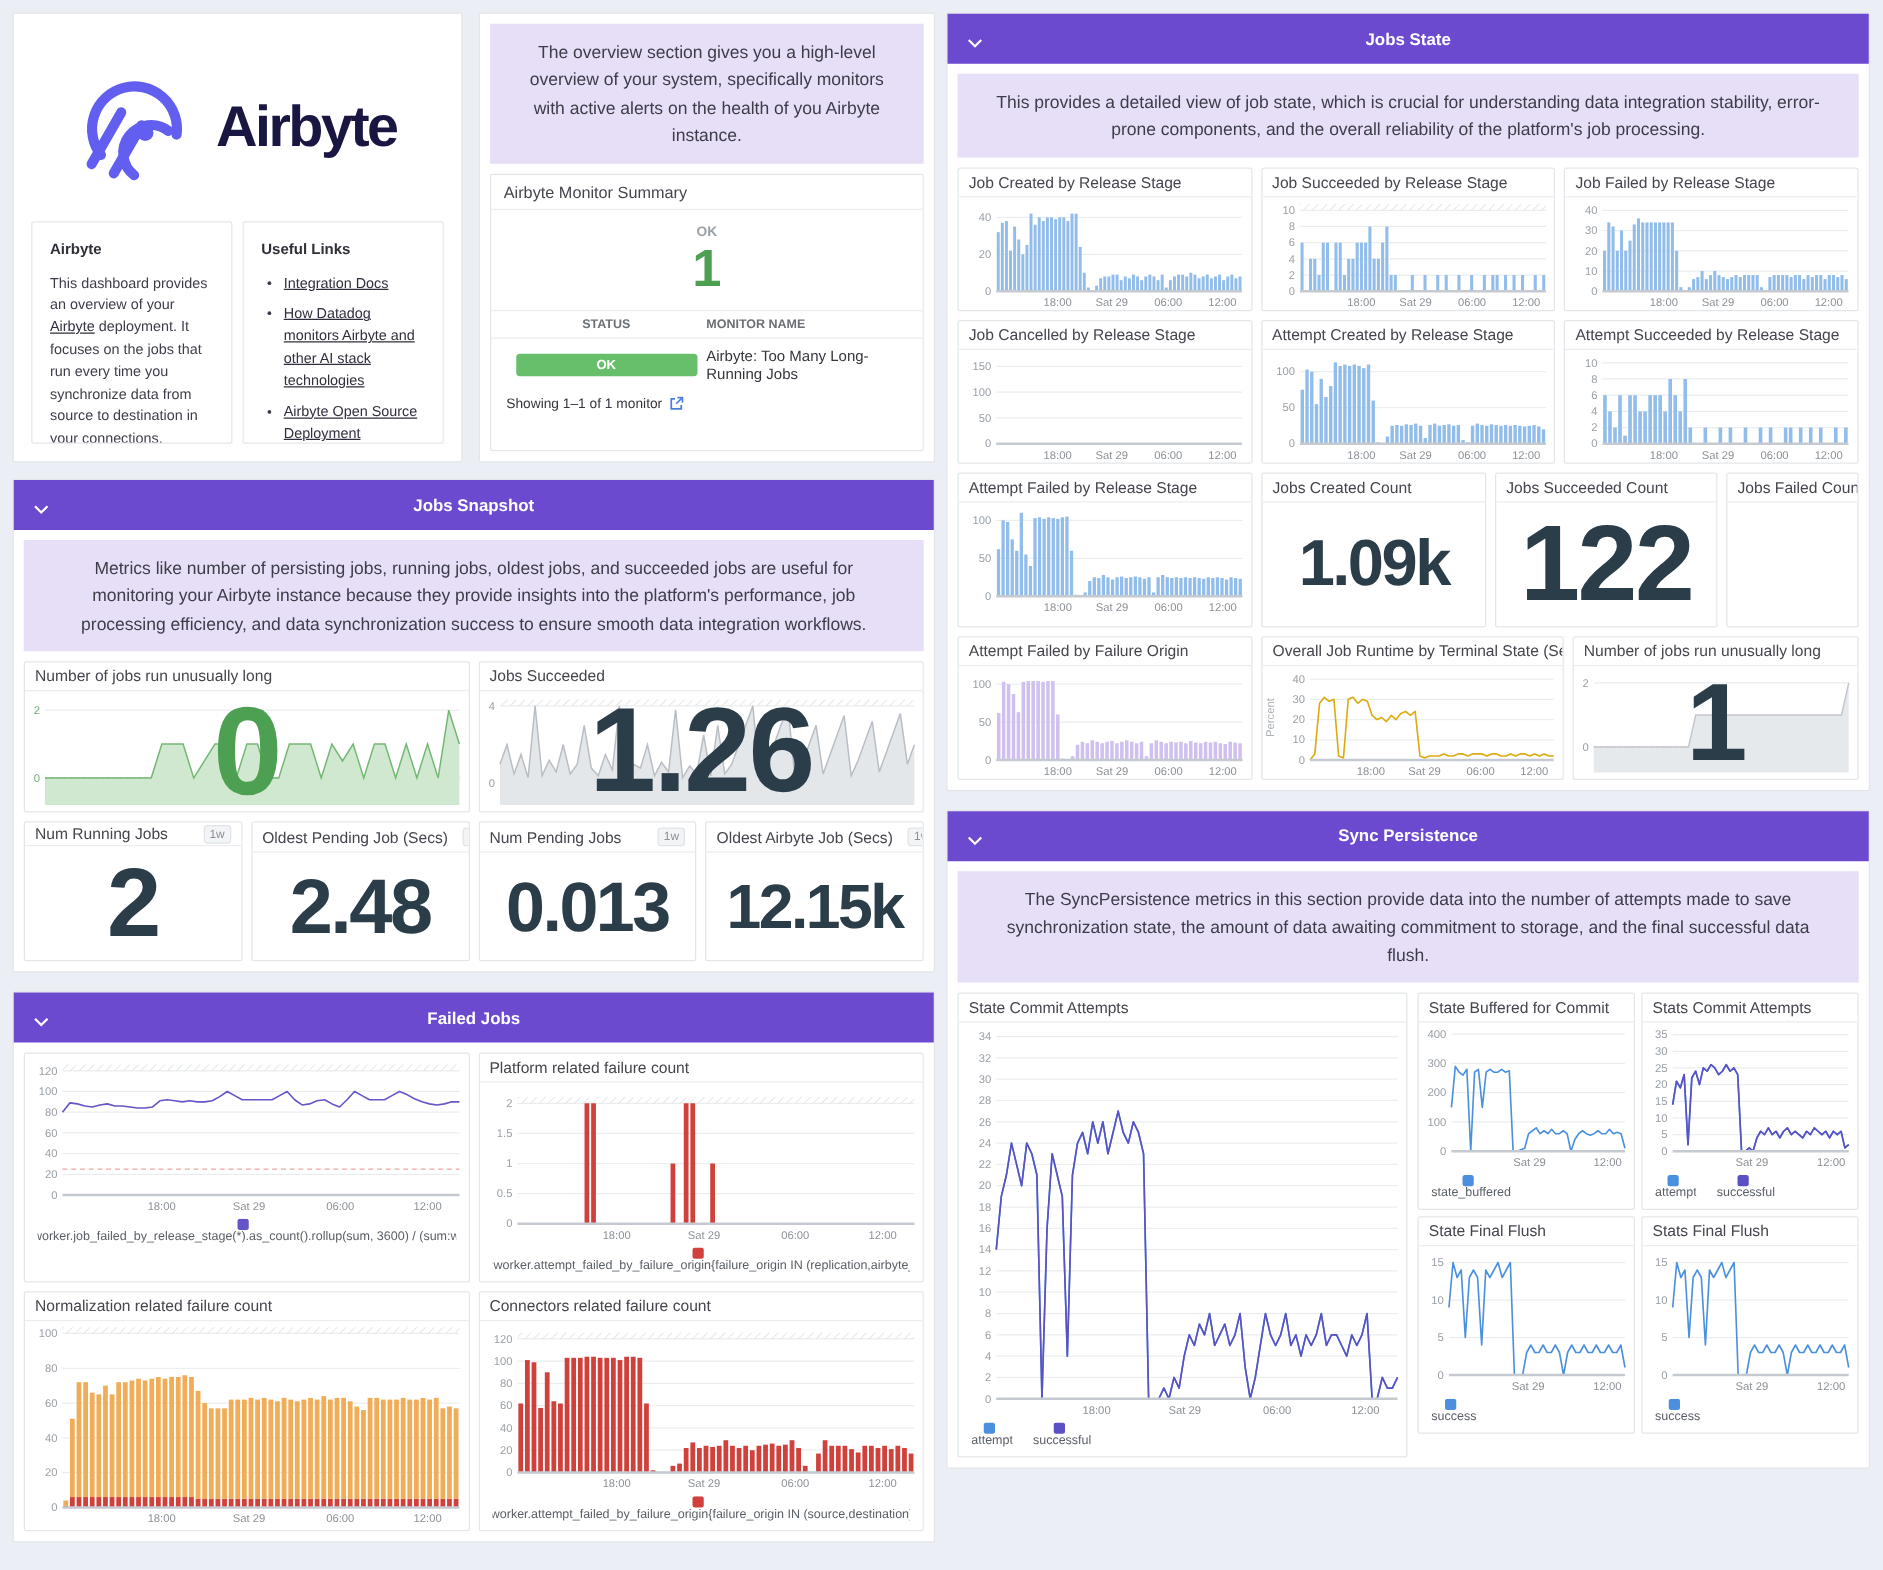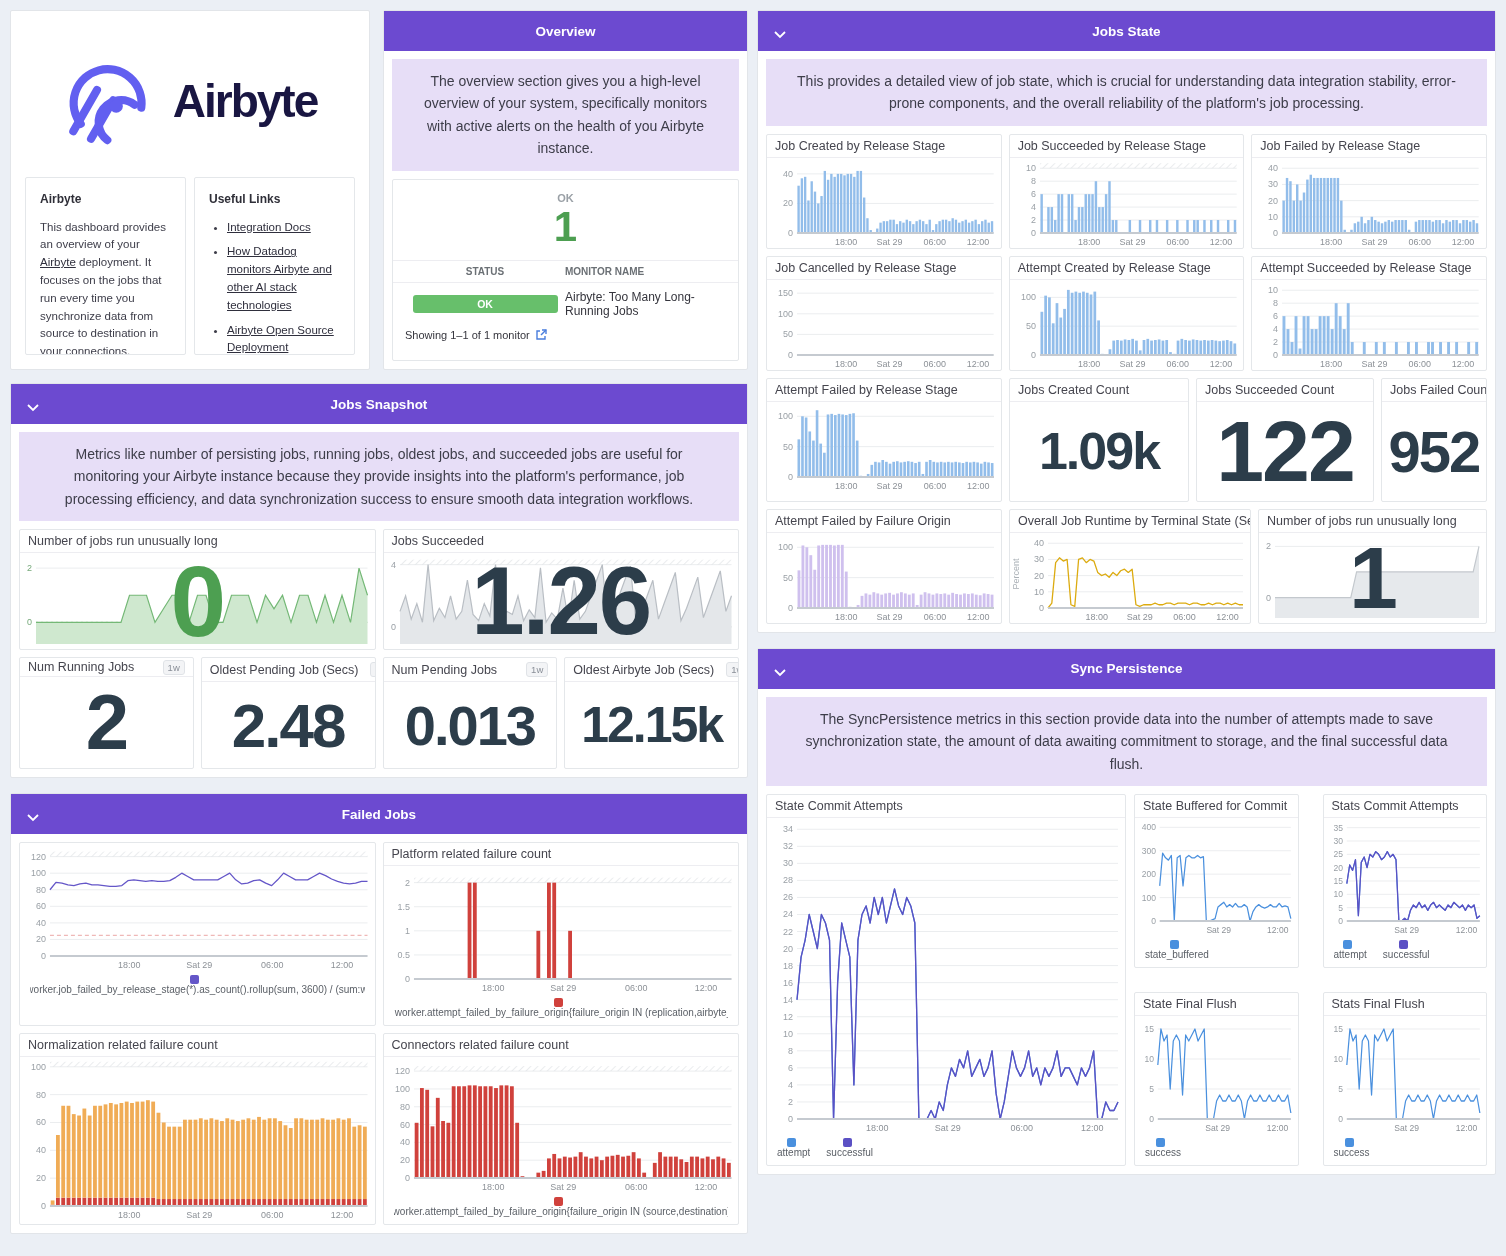--- a/index.html
+++ b/index.html
@@ -64,21 +64,21 @@
   .mw-table-head { display:grid; grid-template-columns:160px 1fr; font-size:10px; font-weight:bold; color:#6b7075; padding:5px 12px; border-top:1px solid #ededf1; border-bottom:1px solid #ededf1; }
   .mw-table-head div:first-child { text-align:center; }
   .mw-row { display:grid; grid-template-columns:160px 1fr; align-items:center; padding:7px 12px; font-size:12px; color:#35353d; }
   .pill-ok { background:#67bf6b; color:#fff; font-weight:bold; font-size:10.5px; text-align:center; border-radius:3px; padding:3px 0; width:145px; margin:0 auto; cursor:pointer; }
   .mw-showing { font-size:11px; color:#35353d; padding:4px 12px; display:flex; align-items:center; gap:5px; }
   .ext-link { cursor:pointer; display:inline-flex; }
 
   .section-card { margin-bottom:15px; }
   .sync-flex { display:flex; gap:8px; }
   .sync-main { width:360px; flex:none; display:flex; flex-direction:column; }
-  .sync-grid { flex:1; display:grid; grid-template-columns:1fr 1fr; gap:24px; align-content:start; }
+  .sync-grid { flex:1; display:grid; grid-template-columns:1fr 1fr; gap:5px; align-content:start; }
 </style>
 </head>
 <body>
 
 <div class="page">
 
   <div class="col-left">
     <div class="row-top">
 
       <div class="card logo-card">
@@ -104,26 +104,24 @@
             <ul>
               <li><a>Integration Docs</a></li>
               <li><a>How Datadog monitors Airbyte and other AI stack technologies</a></li>
               <li><a>Airbyte Open Source Deployment</a></li>
             </ul>
           </div>
         </div>
       </div>
 
       <div class="card overview-card">
-        <div class="section-header">
-          <span>Overview</span>
-        </div>
         <div class="section-body" style="flex:1;">
           <div class="note">The overview section gives you a high-level overview of your system, specifically monitors with active alerts on the health of you Airbyte instance.</div>
           <div class="monitor-widget">
+            <div class="mw-title">Airbyte Monitor Summary</div>
             <div class="mw-ok-label">OK</div>
             <div class="mw-ok-count">1</div>
             <div class="mw-table-head">
               <div>STATUS</div>
               <div>MONITOR NAME</div>
             </div>
             <div class="mw-row">
               <div>
                   <div class="pill-ok">OK</div>
                 </div>
@@ -1026,21 +1024,20 @@
           <div class="widget">
             <div class="widget-title">Jobs Created Count</div>
             <div class="bignum" style="font-size:52px;">1.09k</div>
           </div>
           <div class="widget">
             <div class="widget-title">Jobs Succeeded Count</div>
             <div class="bignum" style="font-size:86px;">122</div>
           </div>
           <div class="widget">
             <div class="widget-title">Jobs Failed Count</div>
-            <div class="bignum" style="font-size:58px;">952</div>
           </div>
         </div>
         <div class="grid gr4">
           <div class="widget">
             <div class="widget-title">Attempt Failed by Failure Origin</div>
             <div class="chart chart-sm">
                 <svg viewBox="0 0 234 90" preserveAspectRatio="none">
                   <line x1="30" y1="75" x2="227" y2="75" stroke="#ebedef" stroke-width="1"></line>
                   <text x="26" y="78" text-anchor="end" font-size="9" fill="#9aa0a6">0</text>
                   <line x1="30" y1="44.642857142857146" x2="227" y2="44.642857142857146" stroke="#ebedef" stroke-width="1"></line>

